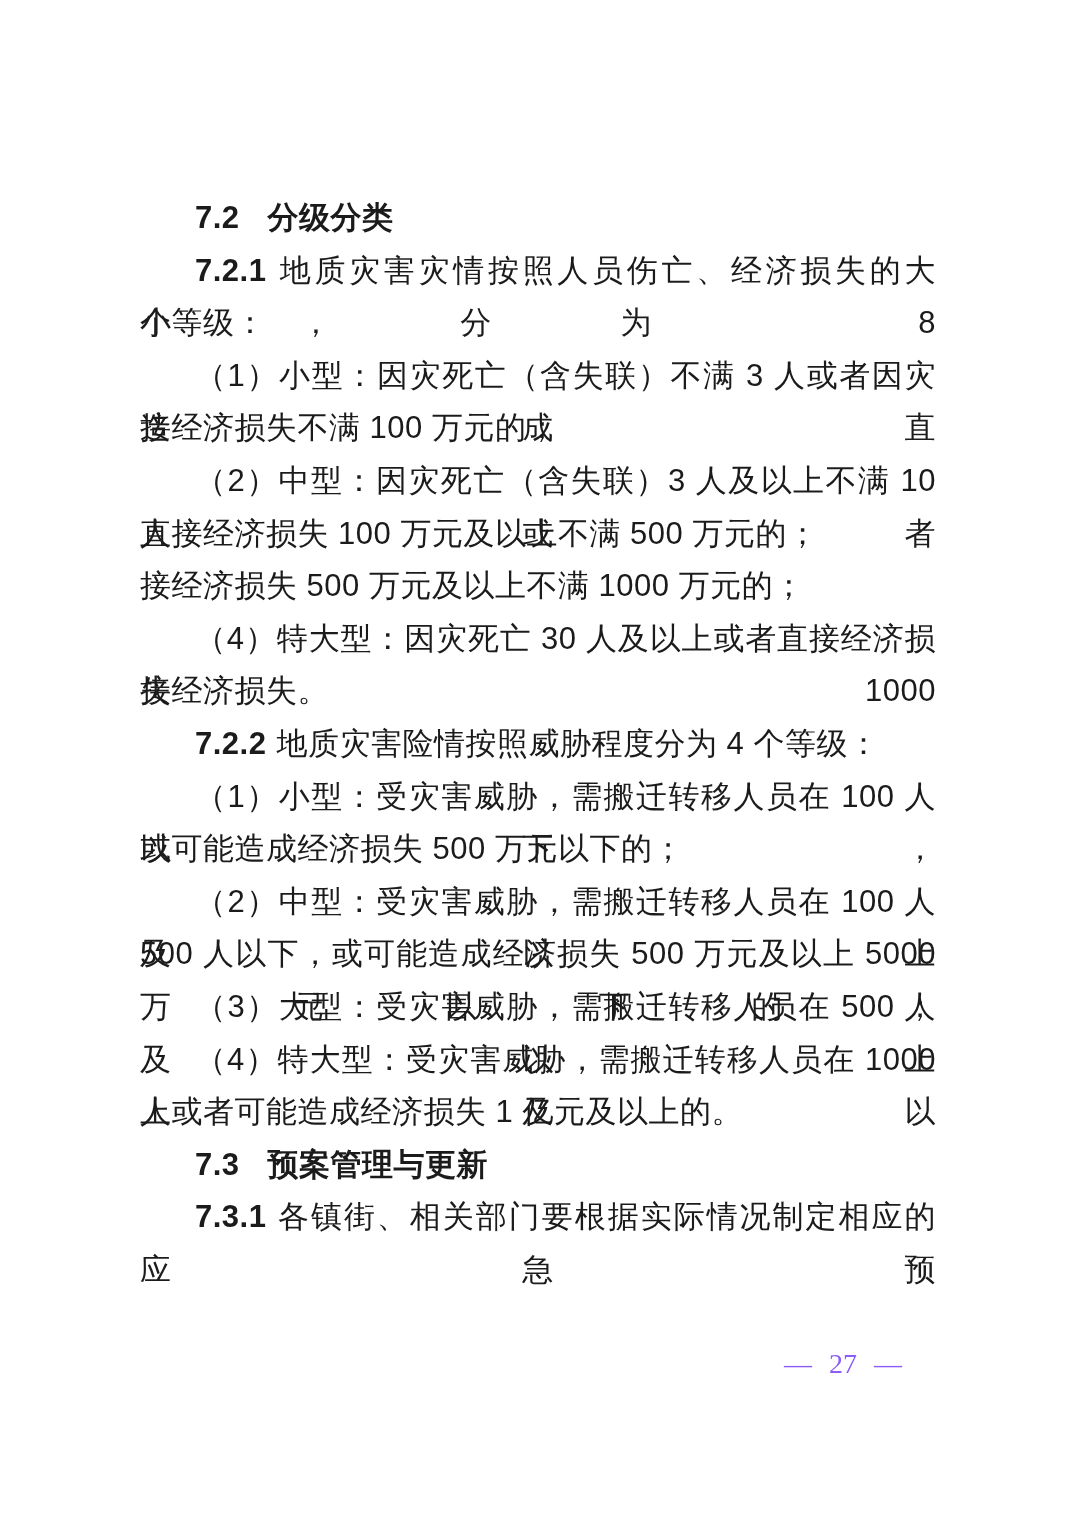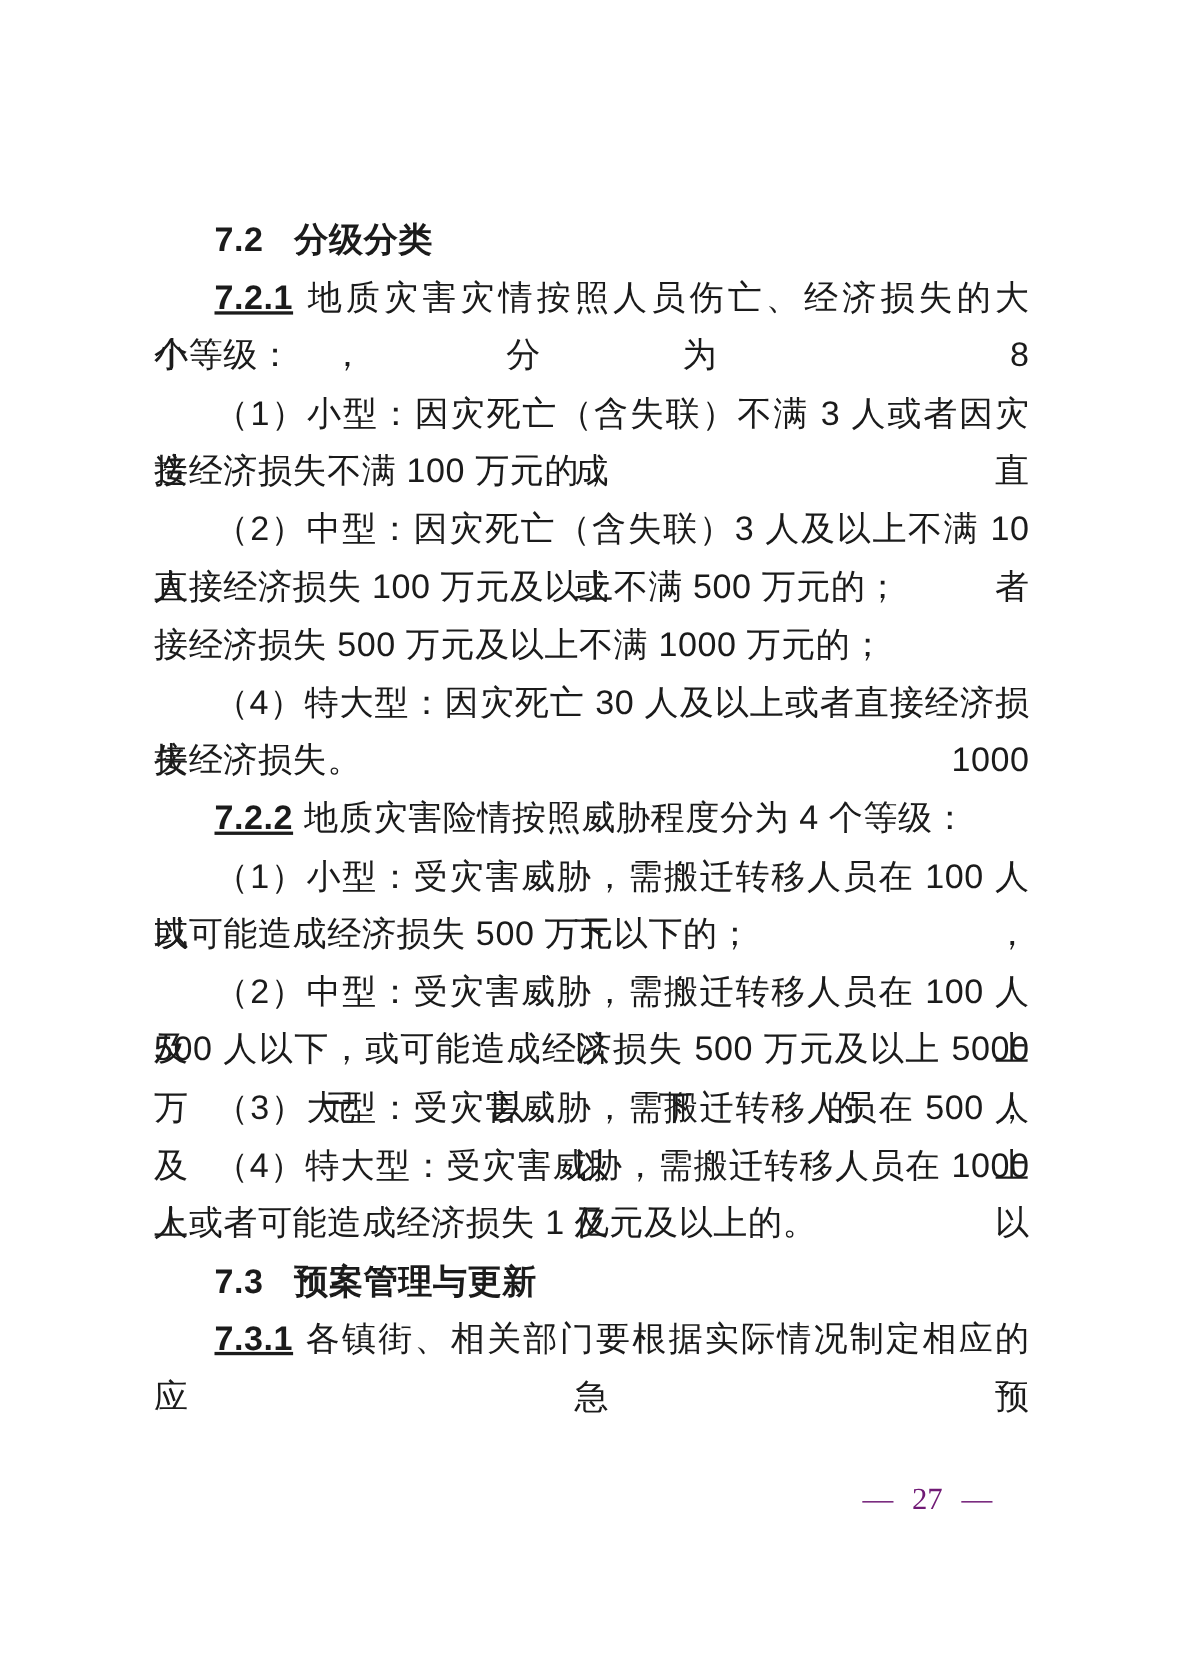--- a/index.html
+++ b/index.html
@@ -27,28 +27,28 @@
     white-space: normal;
     letter-spacing: 0.5px;
   }
   
   .ind { text-indent: 55px; }
   
   .full { text-align: justify; text-align-last: justify; }
   
   .hnum  { font-weight: bold; margin-right: 28px; }
   .htext { font-weight: bold; }
-  .pnum  { font-weight: bold; margin-right: 10px; text-decoration: underline; }
+  .pnum  { font-weight: bold; margin-right: 10px; }
   .pagenum {
     position: absolute;
     top: 1348px; right: 172px;
     font-family: "Liberation Serif", "DejaVu Serif", serif;
     font-size: 28px;
     word-spacing: 10px;
-    color: #701a75;
+    color: #8b5cf6;
   }
 </style>
 </head>
 <body>
 
 <div class="page">
   <div class="content">
 
     <div class="line ind">
       <span class="hnum">7.2</span><span class="htext">分级分类</span>

